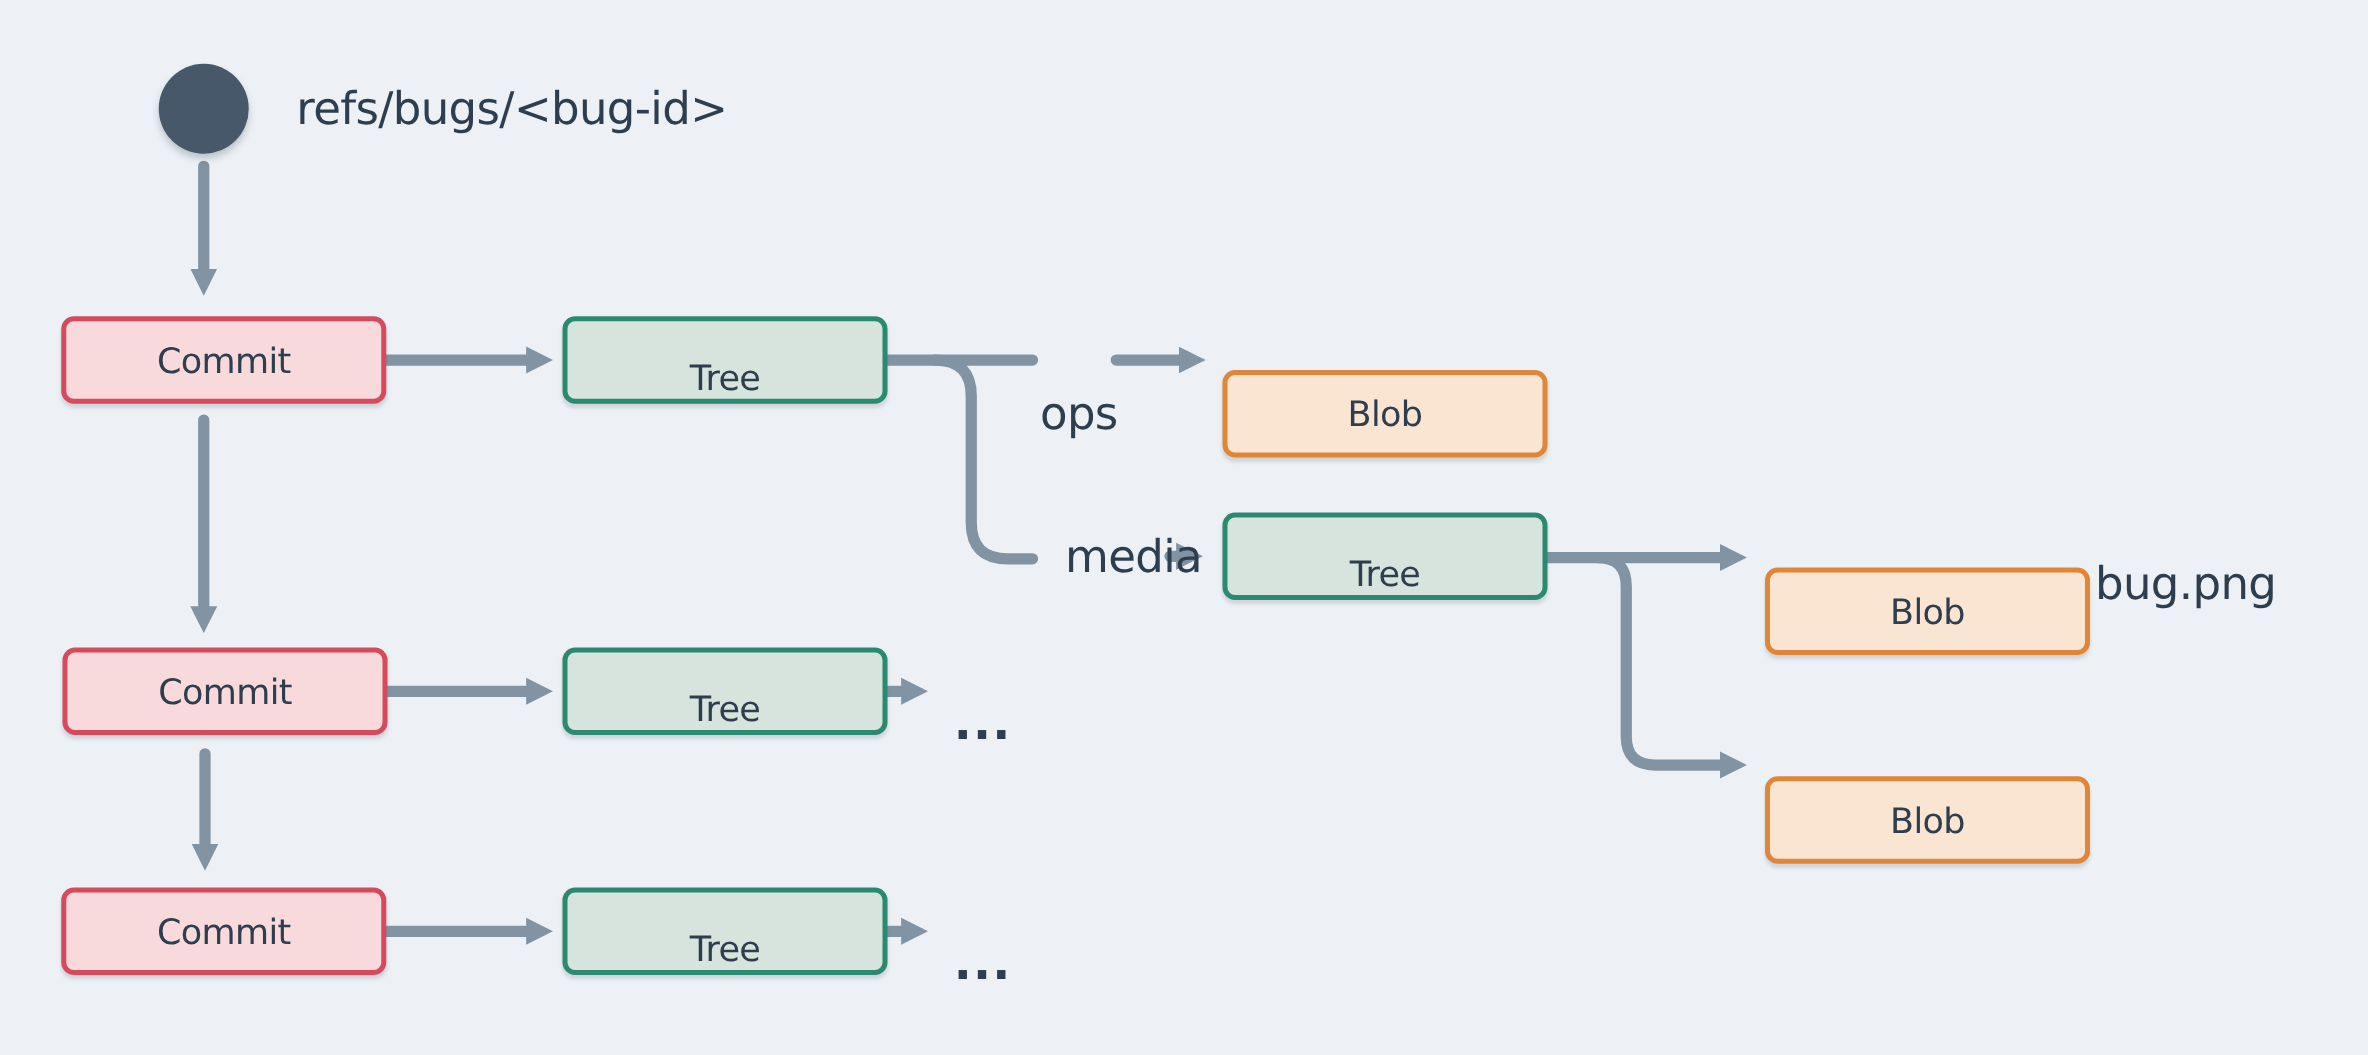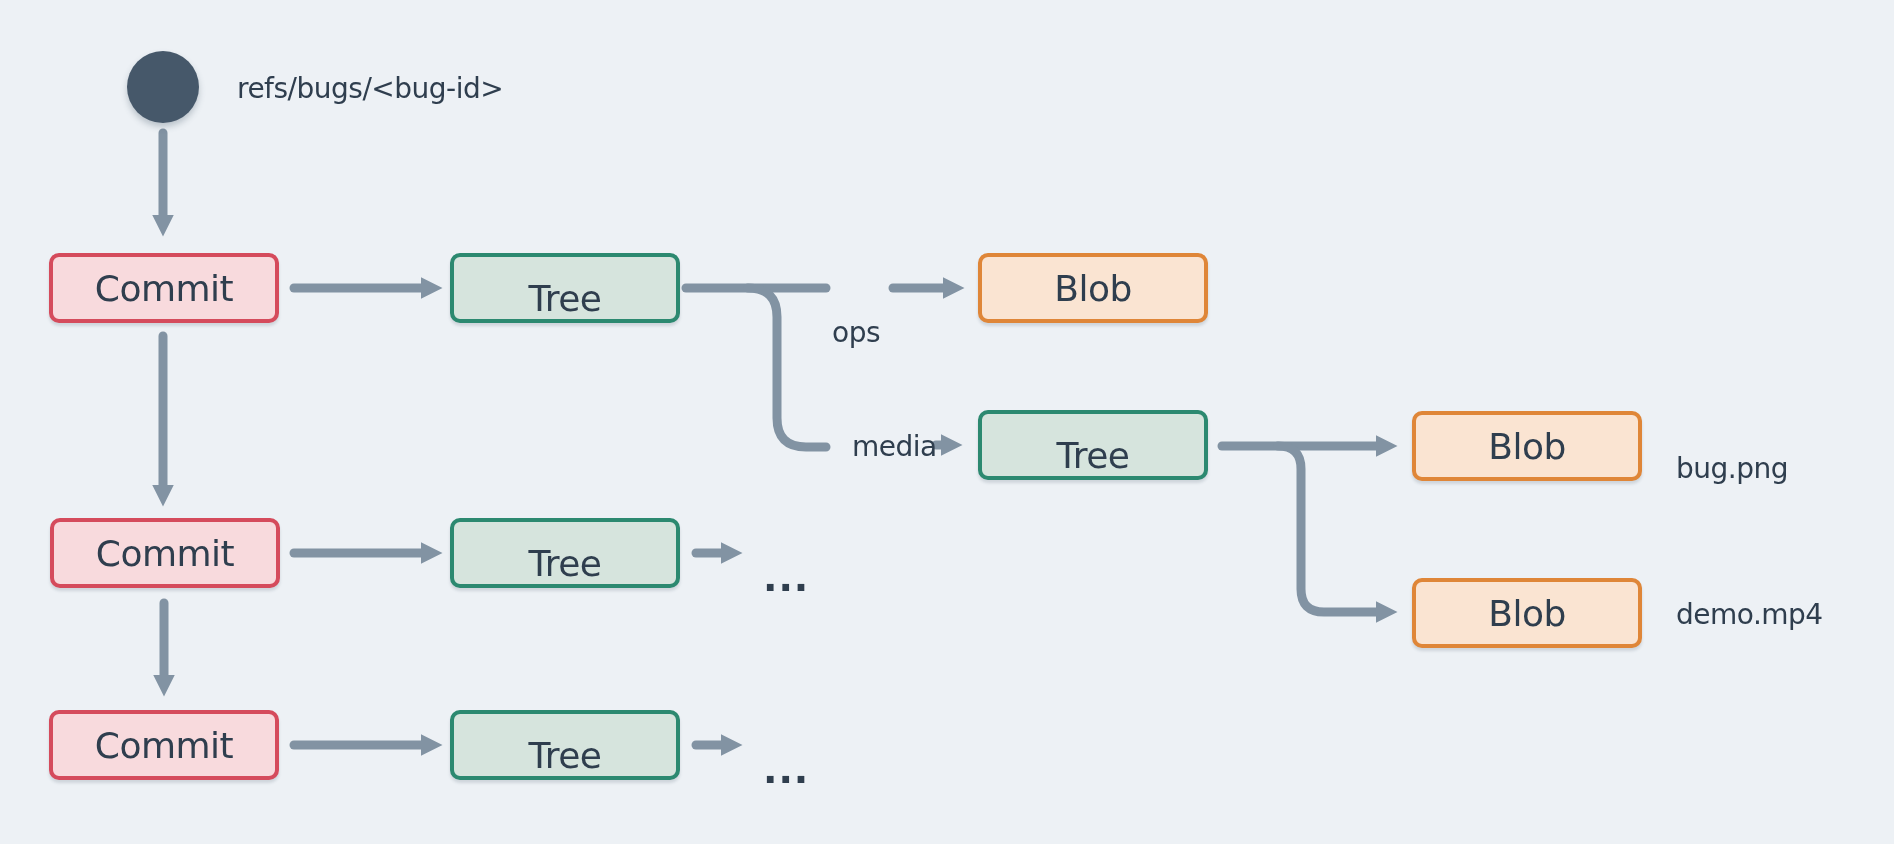--- a/index.html
+++ b/index.html
@@ -33,48 +33,49 @@
   .ref-dot {
     position: absolute;
     left: 127px; top: 51px;
     width: 72px; height: 72px;
     border-radius: 50%;
     background: var(--c-ref-dot, #46586a);
     box-shadow: 0 4px 6px rgba(70, 88, 106, 0.30);
   }
   .node {
     position: absolute;
-    width: 230px; height: 70px;
+    width: 260px; height: 70px;
     box-sizing: border-box;
     border-radius: 10px;
     border: 4px solid;
     display: flex;
     align-items: center;
     justify-content: center;
-    font-size: 36px;
+    font-size: 28px;
     letter-spacing: -0.5px;
     box-shadow: 0 3px 3px rgba(70, 88, 106, 0.18);
   }
   .node-commit {
     background: var(--c-commit-fill, #f8dadd);
     border-color: var(--c-commit-border, #d54b5c);
   }
   .node-tree {
     background: var(--c-tree-fill, #d6e4dd);
     border-color: var(--c-tree-border, #2c8970);
     align-items: flex-end;
   }
   .node-blob {
     background: var(--c-blob-fill, #fae4d2);
     border-color: var(--c-blob-border, #df8638);
+    margin-top: 43px;
   }
   .diagram-label {
     position: absolute;
     transform: translateY(-50%);
-    font-size: 28px;
+    font-size: 36px;
     letter-spacing: -0.5px;
     white-space: nowrap;
   }
   .ellipsis-label {
     position: absolute;
     transform: translateY(-50%);
     font-size: 38px;
     font-weight: bold;
     letter-spacing: 1px;
   }
@@ -127,21 +128,20 @@
     <span>Tree</span>
   </div>
   <div class="node node-blob" style="left:1412px; top:411px;">
     <span>Blob</span>
   </div>
   <div class="diagram-label" style="left:1676px; top:468px;">bug.png</div>
 
   <div class="node node-blob" style="left:1412px; top:578px;">
     <span>Blob</span>
   </div>
-  <div class="diagram-label" style="left:1676px; top:614px;">demo.mp4</div>
 
   <div class="node node-commit" style="left:50px; top:518px;">
     <span>Commit</span>
   </div>
   <div class="node node-tree" style="left:450px; top:518px;">
     <span>Tree</span>
   </div>
   <div class="ellipsis-label" style="left:763px; top:578px;">...</div>
 
   <div class="node node-commit" style="left:49px; top:710px;">

